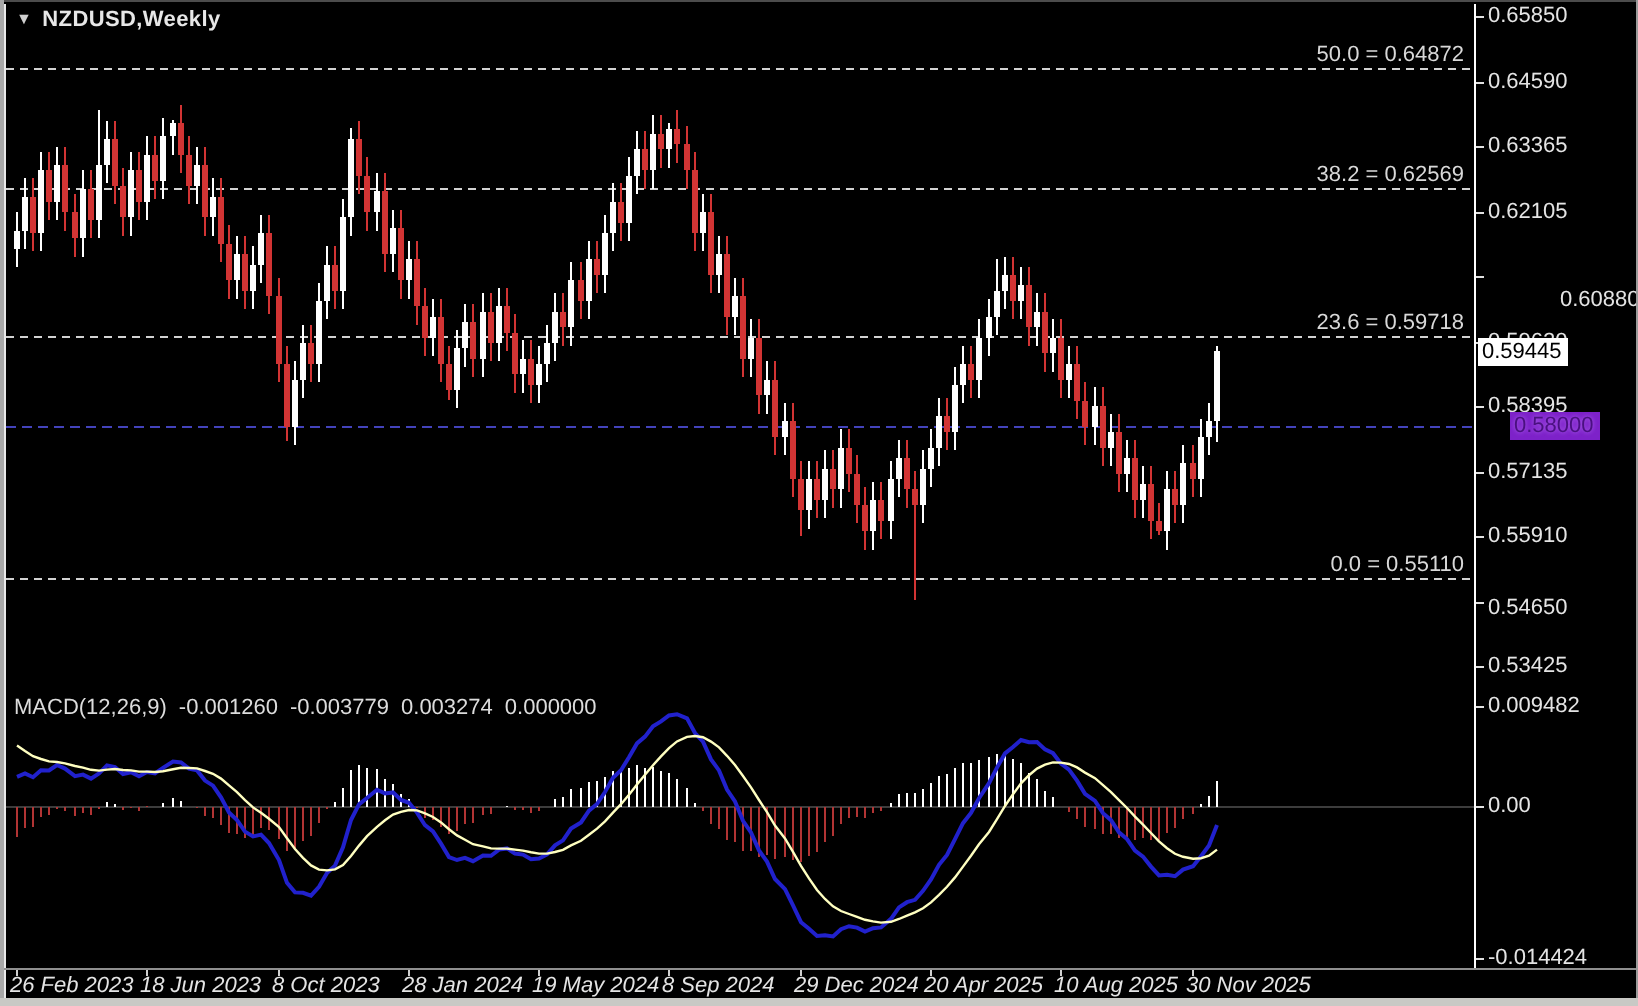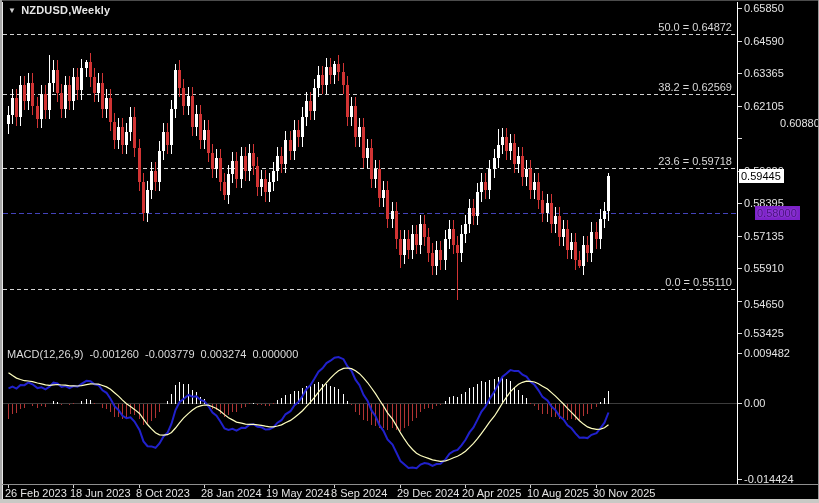--- a/index.html
+++ b/index.html
@@ -20,21 +20,21 @@
   .title .tri{display:inline-block;font-size:8px;color:#cfcfcf;margin-right:5px;vertical-align:1px;cursor:pointer;}
   
   .macd-label{position:absolute;left:7px;top:348px;z-index:5;color:#dcdcdc;font-size:11px;white-space:pre;}
   .macd-label span{margin-right:6px;}
   svg{position:absolute;left:0;top:0;z-index:3;}
   #mainSvg{left:0;top:0;}
   #macdSvg{left:0;top:345px;}
   
   .tickline{position:absolute;width:4px;height:1px;background:#e0e0e0;left:738px;z-index:5;}
   .ylabel{position:absolute;left:744px;color:#e4e4e4;font-size:11px;z-index:4;white-space:nowrap;}
-  .xlabel{position:absolute;top:487px;color:#e4e4e4;font-size:11px;z-index:5;white-space:nowrap;}
+  .xlabel{position:absolute;top:487px;color:#e4e4e4;font-size:11px;z-index:5;white-space:nowrap;font-style:italic;}
   .xtick{position:absolute;top:484px;width:1px;height:4px;background:#d0d0d0;z-index:5;}
   .pricebox{position:absolute;left:739px;z-index:8;background:#ffffff;color:#000;
             font-size:11px;padding:1px 3px 1px 2px;line-height:12px;}
   .hlinebox{position:absolute;left:739px;z-index:7;background:#7d22c9;color:#4a1080;
             font-size:11px;padding:1px 3px 1px 2px;line-height:12px;text-shadow:0 0 2px #b469f0;margin-left:16px;}
   
   .watermark{position:absolute;left:230px;top:264px;width:330px;height:96px;z-index:1;
              display:flex;align-items:center;opacity:.55;}
   .wmicon{width:86px;height:86px;flex:0 0 auto;}
   .wmtext{font-size:52px;font-weight:bold;font-style:italic;color:#3c0d0d;margin-left:14px;
@@ -529,21 +529,21 @@
   <div id="priceAxis">
       <div class="tickline" style="top: 8px;"></div>
       <div class="ylabel" style="top: 2px;">0.65850</div>
       <div class="tickline" style="top: 41px;"></div>
       <div class="ylabel" style="top: 35px;">0.64590</div>
       <div class="tickline" style="top: 73px;"></div>
       <div class="ylabel" style="top: 67px;">0.63365</div>
       <div class="tickline" style="top: 106px;"></div>
       <div class="ylabel" style="top: 100px; text-align: right;">0.62105</div>
       <div class="tickline" style="top: 138px;"></div>
-      <div class="ylabel" style="top: 117px; padding-left: 36px;">0.60880</div>
+      <div class="ylabel" style="top: 144px; padding-left: 36px;">0.60880</div>
       <div class="tickline" style="top: 171px;"></div>
       <div class="ylabel" style="top: 165px;">0.59620</div>
       <div class="tickline" style="top: 203px;"></div>
       <div class="ylabel" style="top: 197px;">0.58395</div>
       <div class="tickline" style="top: 236px;"></div>
       <div class="ylabel" style="top: 230px;">0.57135</div>
       <div class="tickline" style="top: 268px;"></div>
       <div class="ylabel" style="top: 262px;">0.55910</div>
       <div class="tickline" style="top: 301px;"></div>
       <div class="ylabel" style="top: 298px;">0.54650</div>

